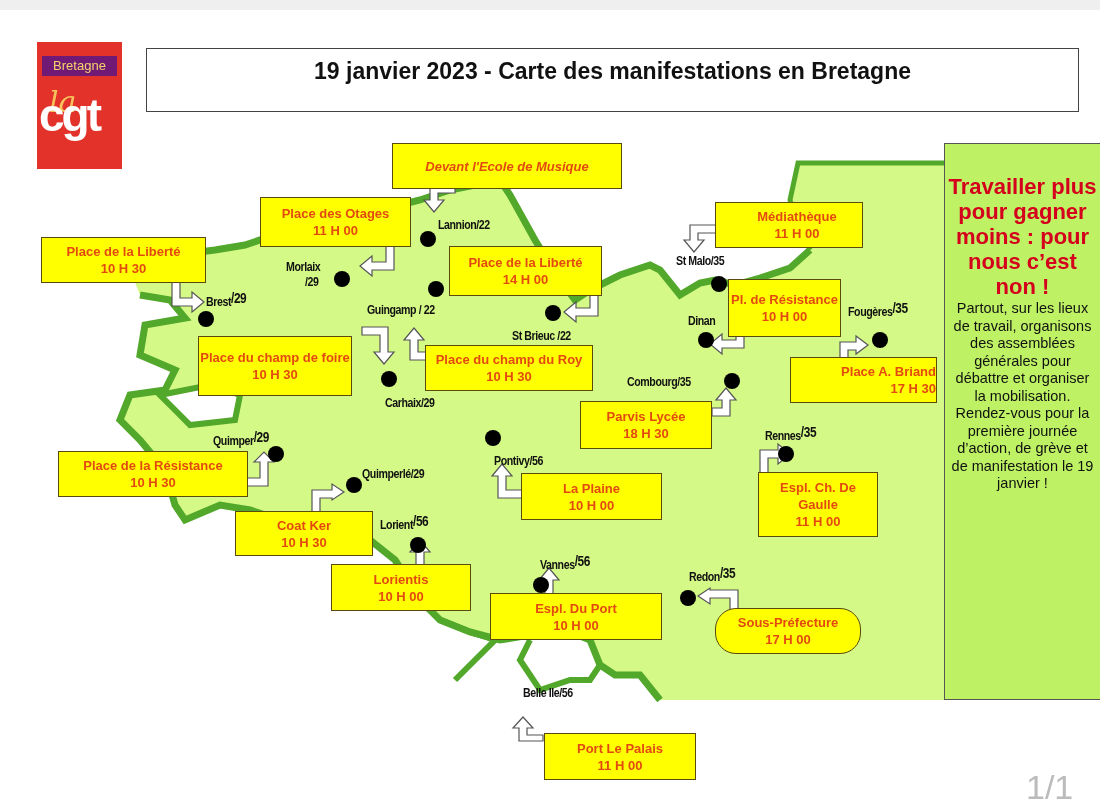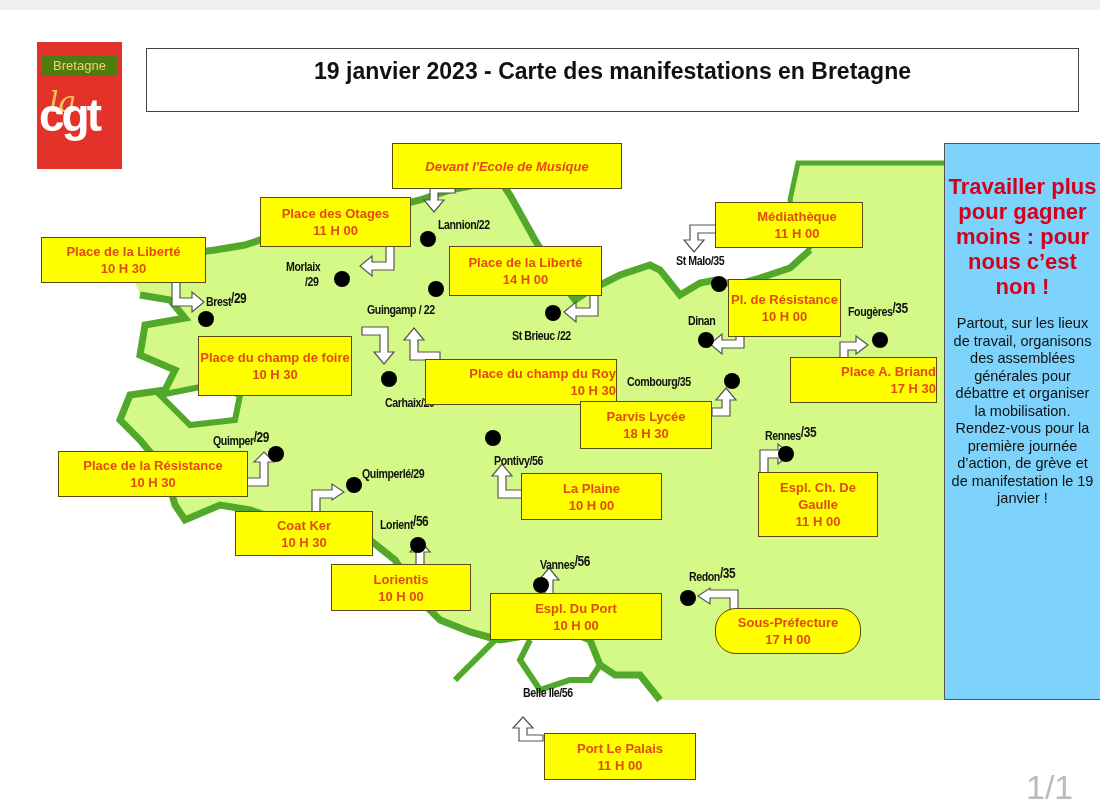--- a/index.html
+++ b/index.html
@@ -1,30 +1,30 @@
 <!DOCTYPE html>
 <html><head>
 <meta charset="utf-8">
 <style>
   html, body { margin:0; padding:0; }
   body { width:1100px; height:805px; background:#ffffff; position:relative; overflow:hidden; font-family:"Liberation Sans", sans-serif; }
   .topbar { position:absolute; left:0; top:0; width:1100px; height:10px; background:#efefef; }
   .logo { position:absolute; left:37px; top:42px; width:85px; height:127px; background:#e2322a; overflow:hidden; }
-  .logo .region { position:absolute; left:5px; top:14px; width:75px; height:20px; background:#4d7c0f; color:#f3d56a; font-size:13px; text-align:center; line-height:20px; }
+  .logo .region { position:absolute; left:5px; top:14px; width:75px; height:20px; background:#701a75; color:#f3d56a; font-size:13px; text-align:center; line-height:20px; }
   .logo .la { position:absolute; left:12px; top:42px; color:#f7c35a; font-family:"DejaVu Serif", serif; font-style:italic; font-size:30px; }
   .logo .cgt { position:absolute; left:2px; top:46px; color:#ffffff; font-weight:bold; font-size:46px; letter-spacing:-3px; }
   .title-box { position:absolute; left:146px; top:48px; width:933px; height:64px; border:1px solid #444; box-sizing:border-box; text-align:center; font-size:23px; font-weight:bold; line-height:44px; color:#111; }
   svg.map { position:absolute; left:0; top:0; }
   .box { position:absolute; background:#ffff00; border:1.5px solid #5a4a10; box-sizing:border-box; color:#e34a10; font-weight:bold; font-size:13px; text-align:center; line-height:17px; display:flex; flex-direction:column; justify-content:center; }
   .city { position:absolute; font-family:"Liberation Sans", sans-serif; font-weight:bold; font-size:12.5px; color:#111; letter-spacing:-0.5px; white-space:nowrap; transform:scaleX(0.85); transform-origin:left center; }
   .city .dept { font-size:14px; position:relative; top:-3px; }
   .dot { position:absolute; width:16px; height:16px; border-radius:50%; background:#000; }
-  .side { position:absolute; left:944px; top:143px; width:156px; height:557px; border-left:1.5px solid #555; border-top:1.5px solid #555; border-bottom:1.5px solid #555; box-sizing:border-box; background:#7dd3fc; text-align:center; }
+  .side { position:absolute; left:944px; top:143px; width:156px; height:557px; border-left:1.5px solid #555; border-top:1.5px solid #555; border-bottom:1.5px solid #555; box-sizing:border-box; background:#bef264; text-align:center; }
   .side .headline { color:#d4001c; font-weight:bold; font-size:22px; line-height:25px; margin-top:30px; }
-  .side .body { color:#111; font-size:14.5px; line-height:17.5px; margin-top:16px; padding:0 4px; }
+  .side .body { color:#111; font-size:14.5px; line-height:17.5px; margin-top:1px; padding:0 4px; }
   .pager { position:absolute; left:1026px; top:768px; font-size:34px; color:#bbbbbb; font-weight:300; }
 </style>
 </head>
 <body>
 
 <div class="topbar"></div>
 
 <div class="logo">
   <div class="region">Bretagne</div>
   <div class="la">la</div>
@@ -152,21 +152,21 @@
   <span>11 H 00</span>
 </div>
 <div class="box" style="left:728px;top:279px;width:113px;height:58px;">
   <span>Pl. de Résistance</span>
   <span>10 H 00</span>
 </div>
 <div class="box" style="left:198px;top:336px;width:154px;height:60px;">
   <span>Place du champ de foire</span>
   <span>10 H 30</span>
 </div>
-<div class="box" style="left:425px;top:359px;width:192px;height:46px;text-align:right;">
+<div class="box" style="left:425px;top:345px;width:168px;height:46px;">
   <span>Place du champ du Roy</span>
   <span>10 H 30</span>
 </div>
 <div class="box" style="left:790px;top:357px;width:147px;height:46px;align-items:flex-end;">
   <span>Place A. Briand</span>
   <span>17 H 30</span>
 </div>
 <div class="box" style="left:580px;top:401px;width:132px;height:48px;">
   <span>Parvis Lycée</span>
   <span>18 H 30</span>

